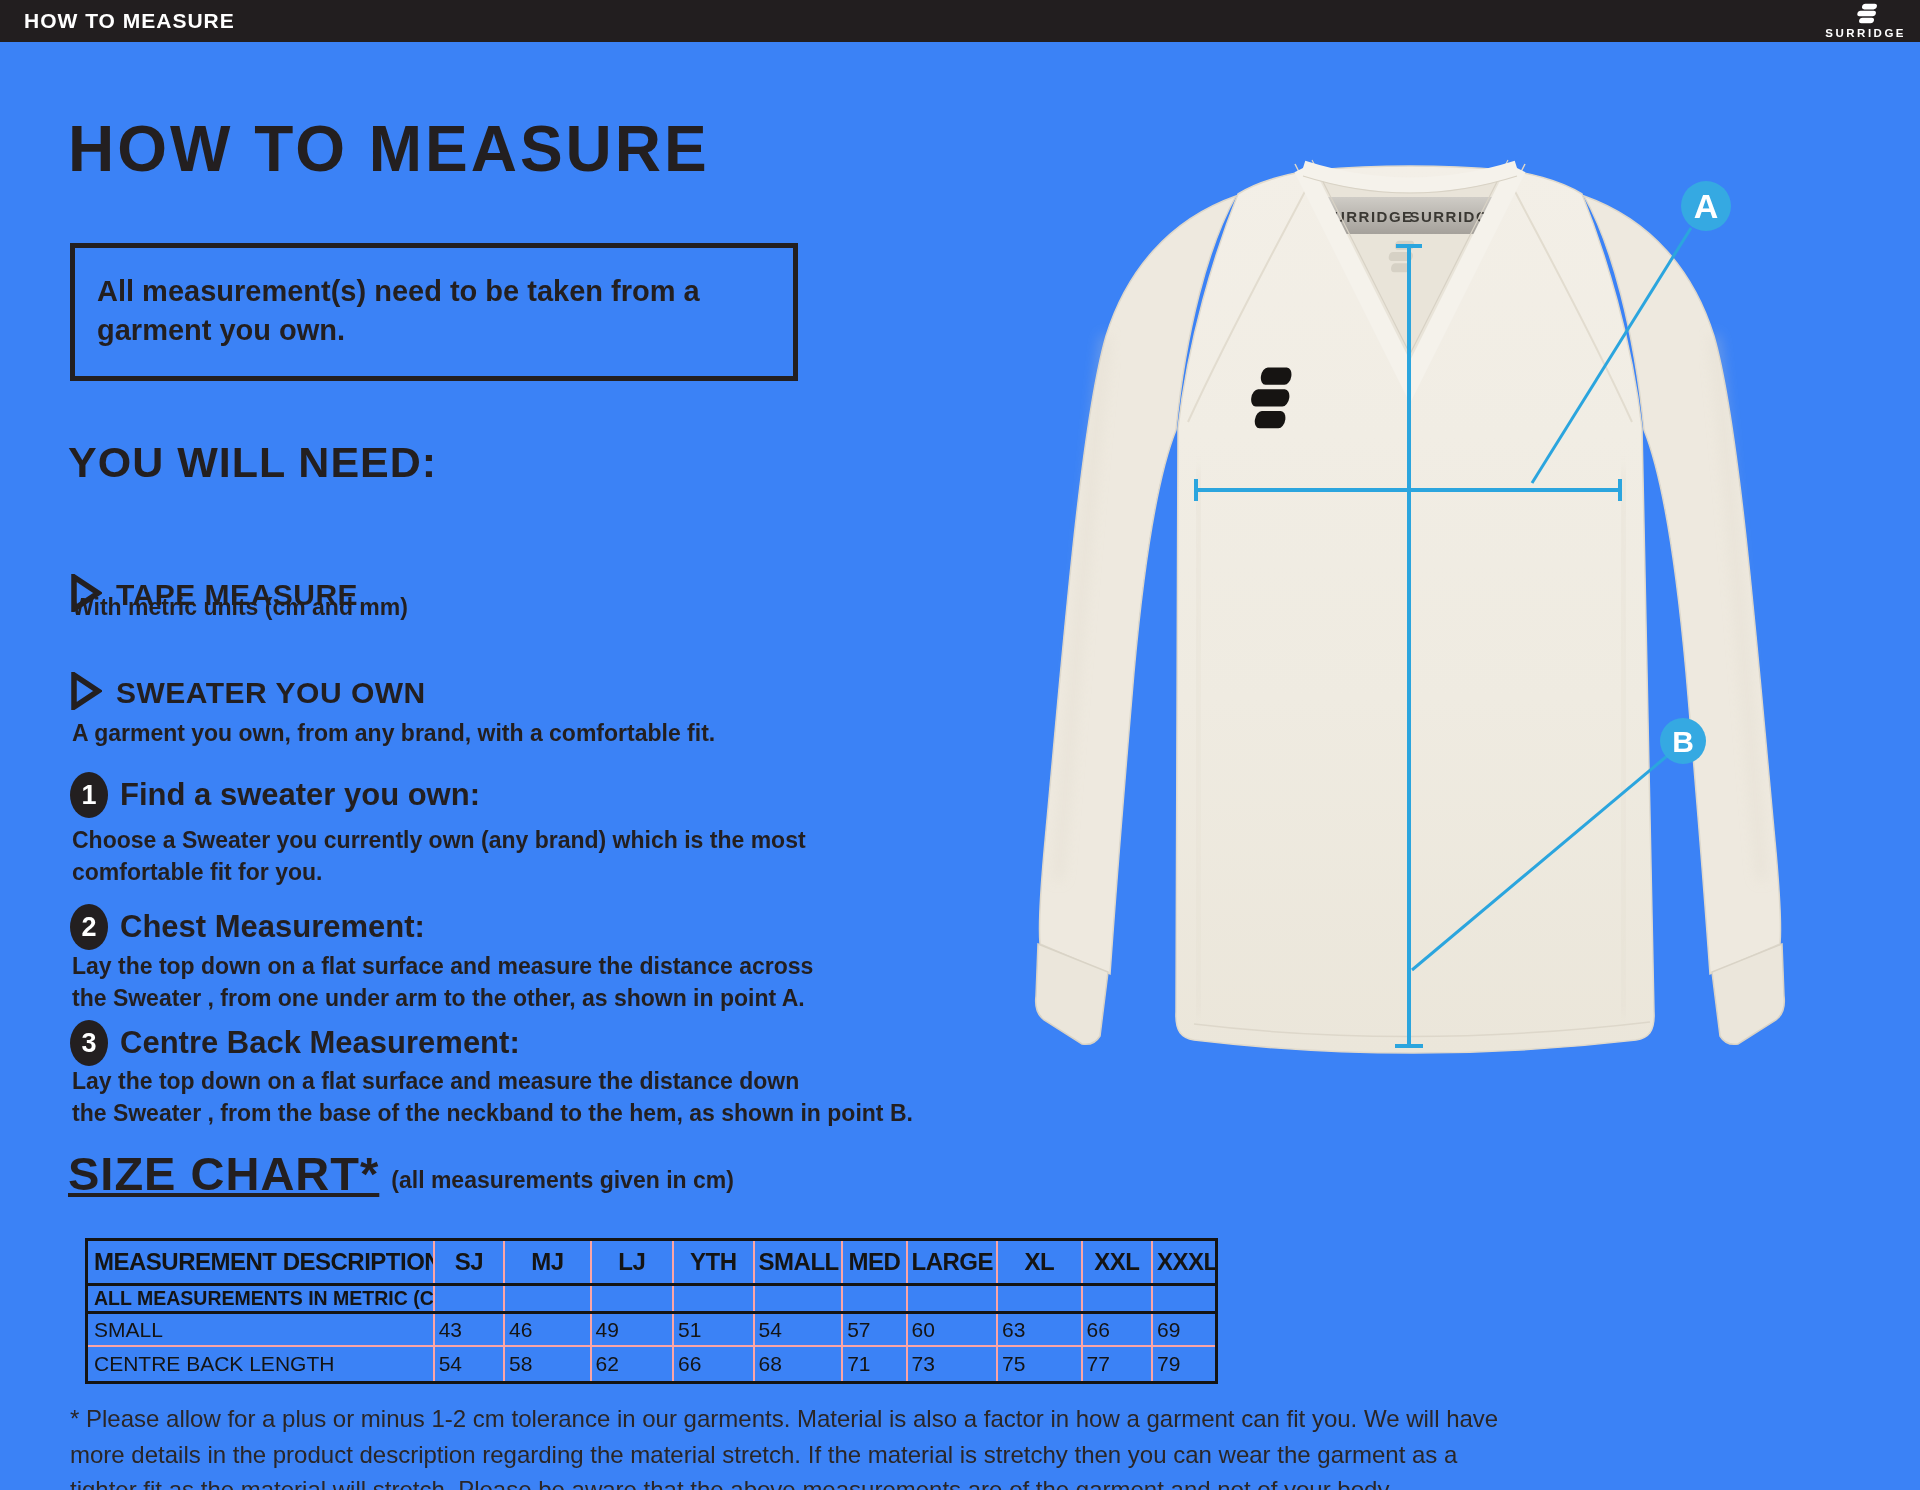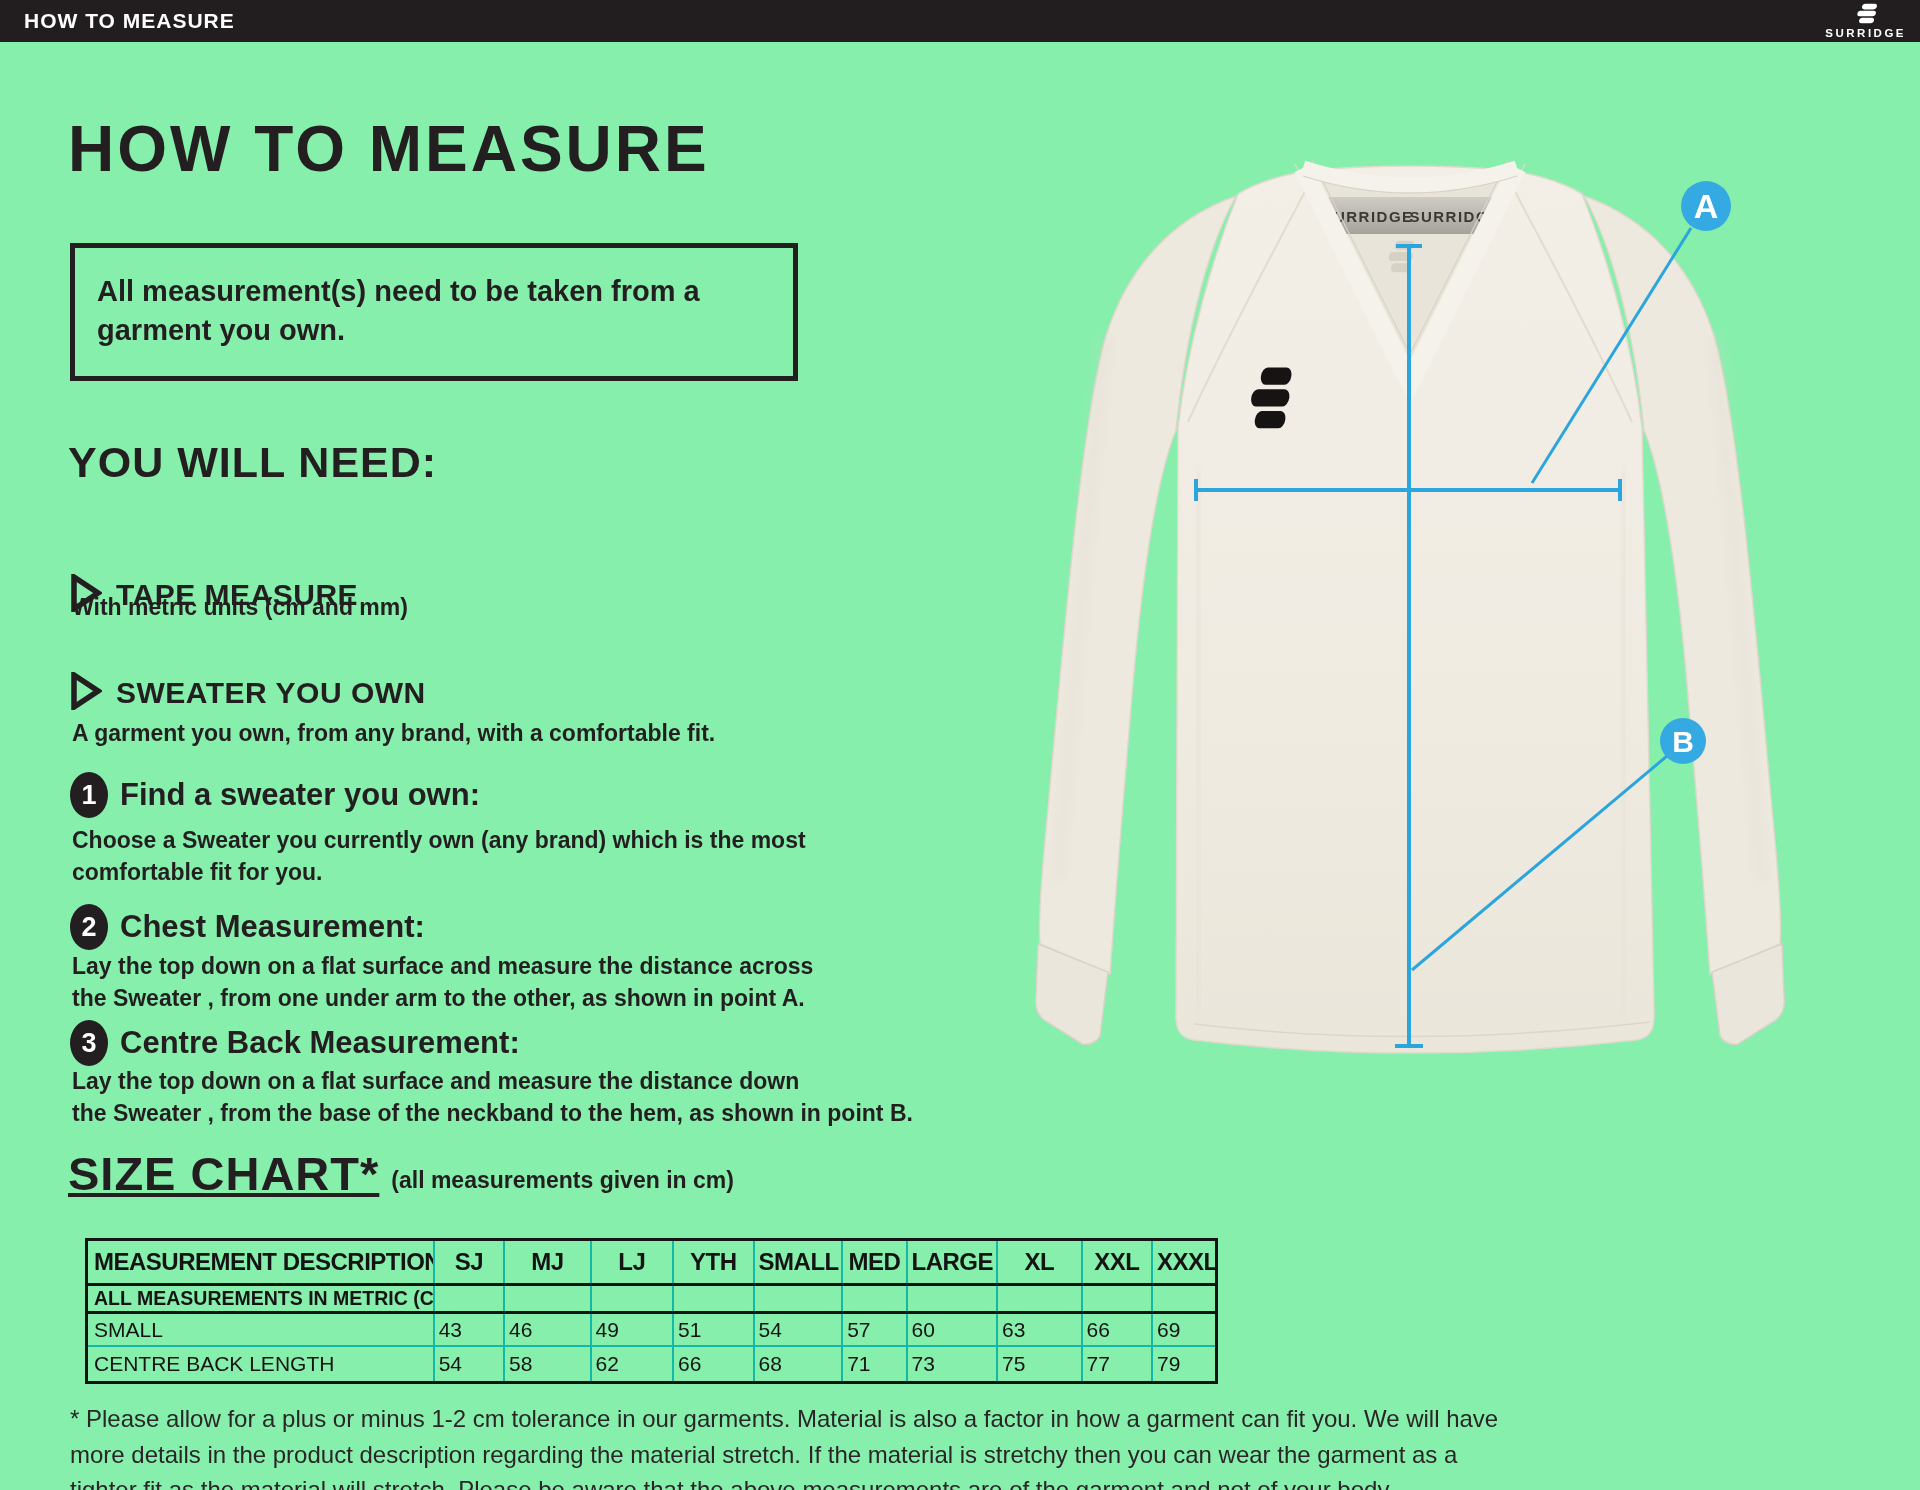--- a/index.html
+++ b/index.html
@@ -1,17 +1,17 @@
 <!DOCTYPE html>
 <html><head>
 <meta charset="utf-8">
 <style>
   html,body{margin:0;padding:0;background:#ffffff;}
   .screen{
-    position:relative;width:1920px;height:1490px;background:#86efac;
+    position:relative;width:1920px;height:1490px;background:#3b82f6;
     font-family:"Liberation Sans",sans-serif;color:#231f20;overflow:hidden;
   }
   
   .topbar{
     position:absolute;left:0;top:0;width:1920px;height:42px;
     background:#221e1f;display:flex;align-items:center;
   }
   .topbar-title{
     margin-left:24px;color:#ffffff;font-size:21px;font-weight:bold;letter-spacing:1px;
   }
@@ -48,21 +48,21 @@
   .step-desc{position:absolute;font-size:23px;font-weight:bold;line-height:31.5px;white-space:pre-line;}
   .size-heading-row{position:absolute;left:68px;top:1146px;display:flex;align-items:flex-end;gap:12px;}
   .size-heading{font-size:47px;font-weight:bold;letter-spacing:1px;text-decoration:underline;}
   .size-subheading{font-size:23px;font-weight:bold;padding-bottom:7px;}
   
   .size-table{
     position:absolute;left:85px;top:1238px;width:1133px;
     border-collapse:collapse;table-layout:fixed;border:3px solid #141414;
   }
   .size-table th,.size-table td{
-    border:2px solid #14b8a6;padding:0 4px;color:#141414;
+    border:2px solid #fca5a5;padding:0 4px;color:#141414;
     overflow:hidden;white-space:nowrap;
   }
   .size-table th{height:42px;font-size:24px;font-weight:bold;text-align:center;letter-spacing:-0.5px;}
   .size-table th.lbl{text-align:left;padding-left:6px;}
   .size-table tr.row0 td{height:25px;font-size:19.5px;font-weight:bold;border-top:3px solid #141414;border-bottom:3px solid #141414;}
   .size-table tr.row1 td{height:31px;font-size:21px;}
   .size-table tr.row2 td{height:34px;font-size:21px;}
   .size-table td.lbl{text-align:left;padding-left:6px;}
   .size-table td.val{}
   .footnote{

